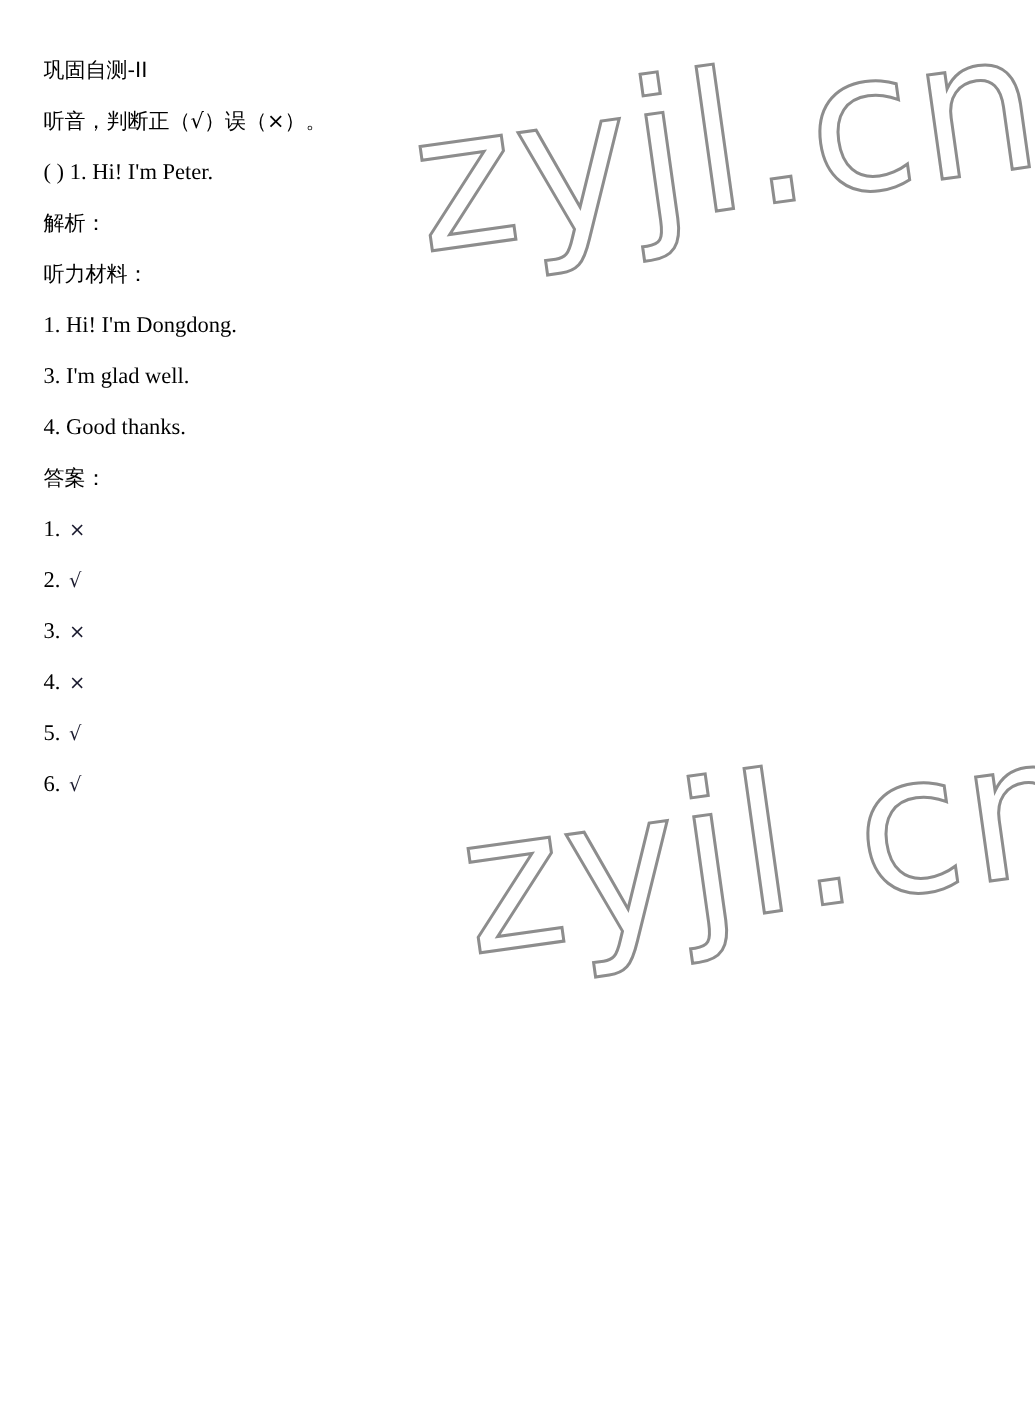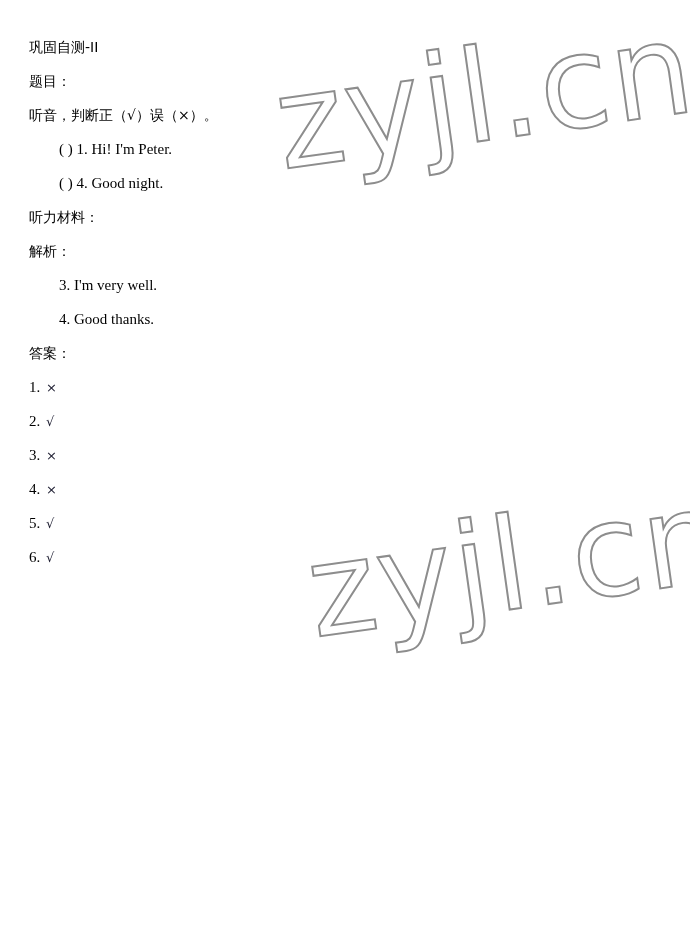--- a/index.html
+++ b/index.html
@@ -60,21 +60,20 @@
     white-space: nowrap;
     color: #000000;
   }
   .cn {
     font-family: "DejaVu Sans", "Liberation Sans", sans-serif;
     font-size: 14px;
   }
   .en {
     font-family: "Liberation Serif", "DejaVu Serif", serif;
     font-size: 15px;
-    margin-left: 30px;
   }
   .ans {
     font-family: "Liberation Serif", "DejaVu Serif", serif;
     font-size: 15px;
   }
   .ans .mark {
     font-family: "DejaVu Sans", "Liberation Sans", sans-serif;
     font-size: 13px;
     color: #1a1a2e;
     padding-left: 2px;
@@ -87,43 +86,40 @@
   <div class="watermark" id="watermark-top">zyjl.cn</div>
   <div class="watermark" id="watermark-bottom">zyjl.cn</div>
 </div>
 
 <div id="content">
 
   <div class="line cn">
     <span>巩固自测-II</span>
   </div>
 
-  <div class="line cn">
-    <span>题目：</span>
-  </div>
 
   <div class="line cn">
     <span>听音，判断正（√）误（×）。</span>
   </div>
 
   <div id="question-list">
       <div class="line en"><span>( ) </span><span>1. </span><span>Hi! I'm Peter.</span></div>
-      <div class="line en"><span>( ) </span><span>4. </span><span>Good night.</span></div>
     </div>
+
+  <div class="line cn">
+    <span>解析：</span>
+  </div>
 
   <div class="line cn">
     <span>听力材料：</span>
   </div>
 
-  <div class="line cn">
-    <span>解析：</span>
-  </div>
-
   <div id="listening-list">
-      <div class="line en"><span>3. </span><span>I'm very well.</span></div>
+      <div class="line en"><span>1. </span><span>Hi! I'm Dongdong.</span></div>
+      <div class="line en"><span>3. </span><span>I'm glad well.</span></div>
       <div class="line en"><span>4. </span><span>Good thanks.</span></div>
     </div>
 
   <div class="line cn">
     <span>答案：</span>
   </div>
 
   <div id="answer-list">
       <div class="line ans"><span>1. </span><span class="mark">×</span></div>
       <div class="line ans"><span>2. </span><span class="mark">√</span></div>

